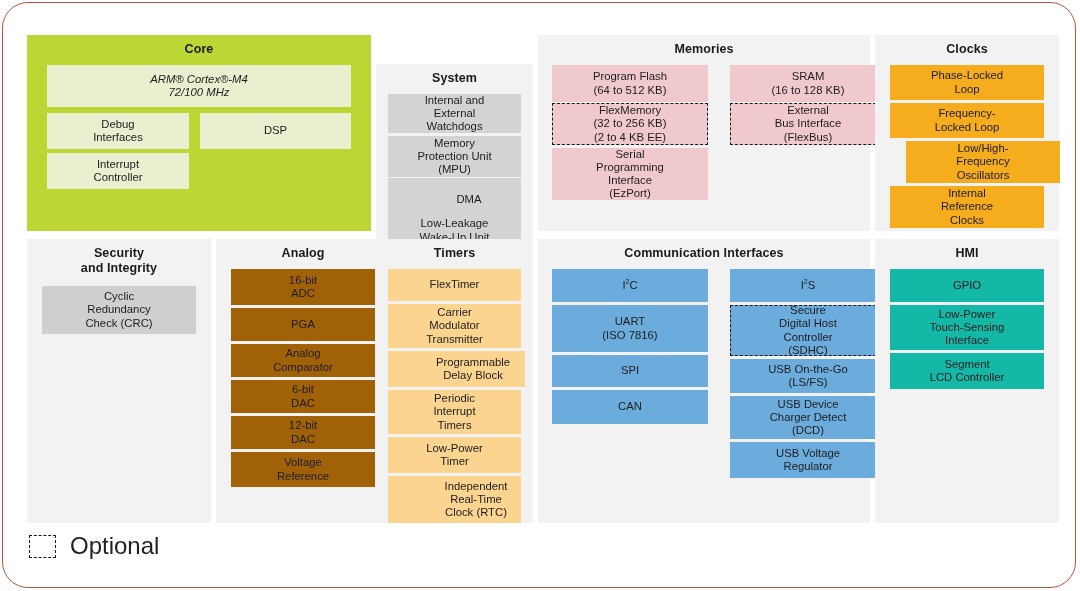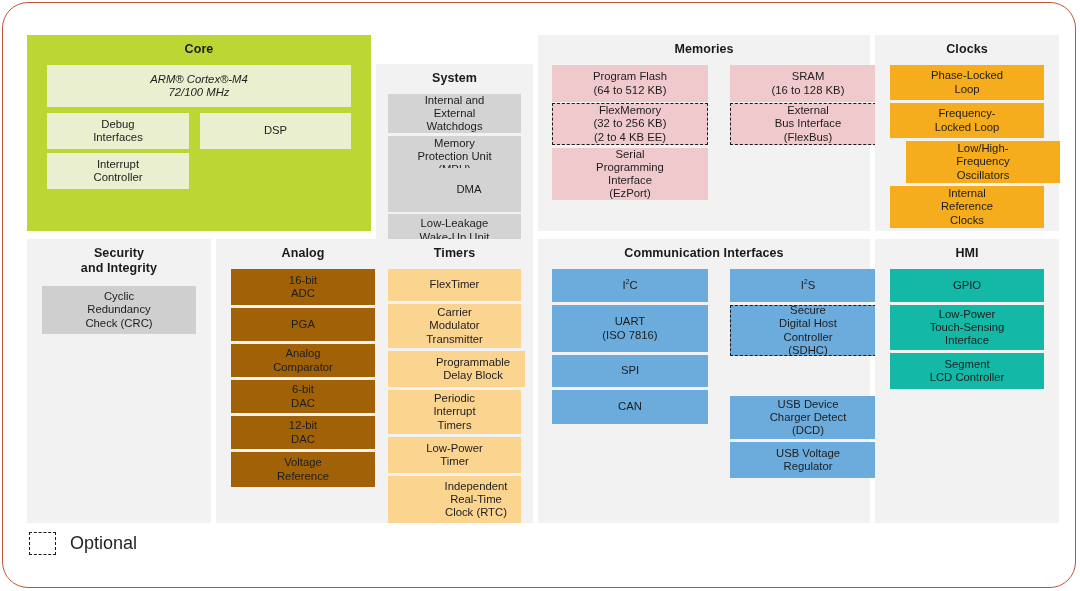--- a/index.html
+++ b/index.html
@@ -74,21 +74,21 @@
     align-items:center;
     gap:14px;
   }
   .legend-swatch{
     width:27px;height:23px;
     border:1.7px dashed #1a1a1a;
     box-sizing:border-box;
     background:#ffffff;
   }
   .legend-label{
-    font-size:18px;
+    font-size:24px;
     color:#231f20;
   }
   sup{font-size:.62em;vertical-align:super;line-height:0;}
 </style>
 </head>
 <body>
 
 <div class="frame">
   <div class="canvas">
 
@@ -109,21 +109,21 @@
     </div>
 
     <div class="panel" style="left:349px;top:0px;width:157px;height:196px;margin-top:29px;">
       <div class="ptitle">System</div>
       <div class="blk c-system" style="position:absolute;left:12px;top:30px;width:133px;height:39px;">
           <span>Internal and<br>External<br>Watchdogs</span>
         </div>
       <div class="blk c-system" style="position:absolute;left:12px;top:72px;width:133px;height:41px;">
           <span>Memory<br>Protection Unit<br>(MPU)</span>
         </div>
-      <div class="blk c-system" style="position:absolute;left:12px;top:104px;width:133px;height:44px;padding-left:32px;">
+      <div class="blk c-system" style="position:absolute;left:12px;top:114px;width:133px;height:44px;padding-left:32px;">
           <span>DMA</span>
         </div>
       <div class="blk c-system" style="position:absolute;left:12px;top:150px;width:133px;height:33px;">
           <span>Low-Leakage<br>Wake-Up Unit</span>
         </div>
     </div>
 
     <div class="panel" style="left:511px;top:0px;width:332px;height:196px;">
       <div class="ptitle">Memories</div>
       <div class="blk c-mem" style="position:absolute;left:14px;top:30px;width:156px;height:37px;">
@@ -222,20 +222,23 @@
           <span>SPI</span>
         </div>
       <div class="blk c-comm" style="position:absolute;left:14px;top:151px;width:156px;height:34px;">
           <span>CAN</span>
         </div>
       <div class="blk c-comm" style="position:absolute;left:192px;top:30px;width:156px;height:33px;">
           <span>I<sup>2</sup>S</span>
         </div>
       <div class="blk c-comm optional" style="position:absolute;left:192px;top:66px;width:156px;height:51px;">
           <span>Secure<br>Digital Host<br>Controller<br>(SDHC)</span>
+        </div>
+      <div class="blk c-comm" style="position:absolute;left:192px;top:120px;width:156px;height:34px;">
+          <span>USB On-the-Go<br>(LS/FS)</span>
         </div>
       <div class="blk c-comm" style="position:absolute;left:192px;top:157px;width:156px;height:43px;">
           <span>USB Device<br>Charger Detect<br>(DCD)</span>
         </div>
       <div class="blk c-comm" style="position:absolute;left:192px;top:203px;width:156px;height:36px;">
           <span>USB Voltage<br>Regulator</span>
         </div>
     </div>
 
     <div class="panel" style="left:848px;top:204px;width:184px;height:284px;">

